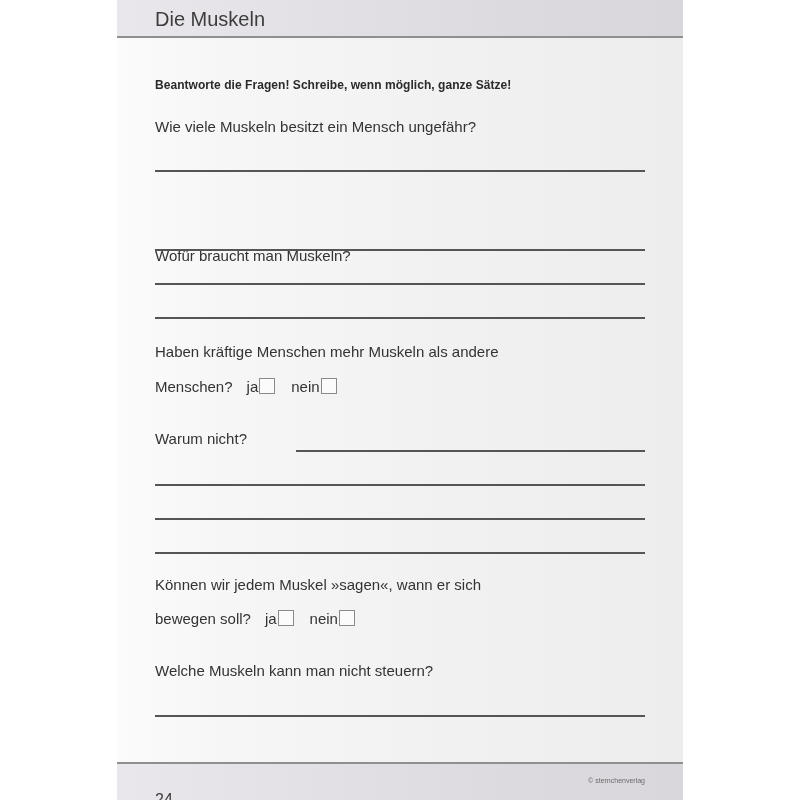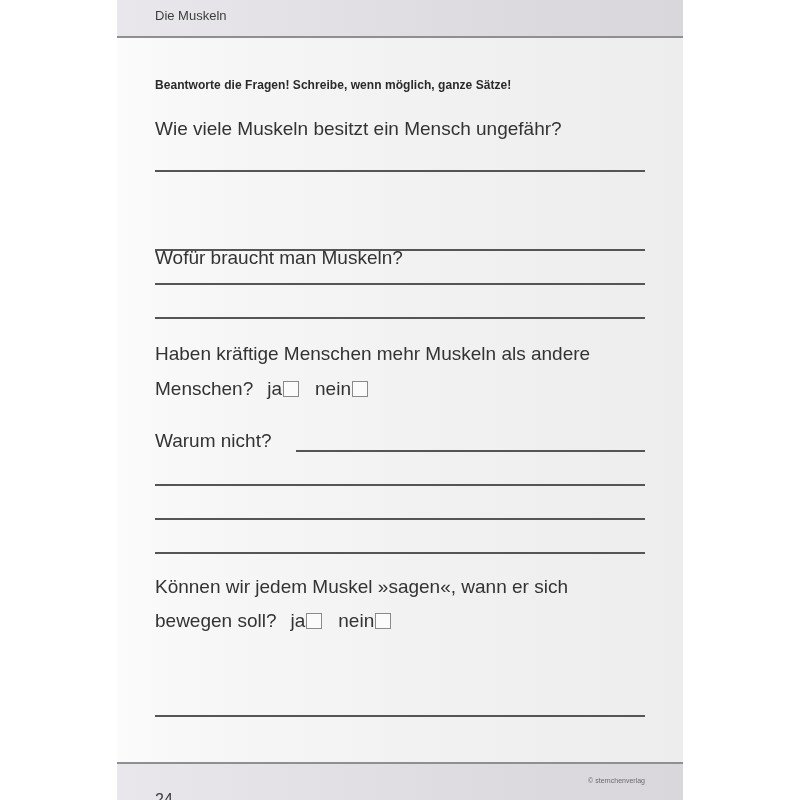--- a/index.html
+++ b/index.html
@@ -18,21 +18,21 @@
       background: linear-gradient(90deg, #fbfbfb 0%, #f6f6f6 20%, #f2f1f1 60%, #eeedee 100%);
     }
     .header {
       position: absolute; left: 0; top: 0;
       width: 566px; height: 36px;
       background: linear-gradient(90deg, #e9e7ec 0%, #dcd9df 70%, #d9d6dc 100%);
       border-bottom: 2px solid #8f8f92;
     }
     .header-title {
       position: absolute; left: 38px; top: 8px;
-      font-size: 13px; color: #3d3d3d;
+      font-size: 20px; color: #3d3d3d;
       font-family: "Liberation Sans", sans-serif;
     }
     .footer {
       position: absolute; left: 0; top: 762px;
       width: 566px; height: 36px;
       background: linear-gradient(90deg, #e9e7ec 0%, #dcd9df 70%, #d9d6dc 100%);
       border-top: 2px solid #8f8f92;
     }
     .page-number {
       position: absolute; left: 38px; top: 7px;
@@ -46,21 +46,21 @@
       font-family: "Liberation Sans", sans-serif;
     }
     .instruction {
       position: absolute; left: 38px; top: 78px;
       font-size: 12px; font-weight: bold; color: #2a2a2a;
       font-family: "Liberation Sans", sans-serif;
       letter-spacing: 0.05px;
     }
     .q {
       position: absolute; left: 38px;
-      font-size: 19px; color: #333333;
+      font-size: 15px; color: #333333;
       font-family: "Liberation Sans", sans-serif;
       white-space: nowrap;
     }
     .line {
       position: absolute; left: 38px;
       width: 490px; height: 0;
       border-top: 2px solid #555557;
     }
     .checkbox {
       display: inline-block;
@@ -102,19 +102,20 @@
   <div class="line" style="top:450px; left:179px; width:349px;"></div>
   <div class="line" style="top:484px;"></div>
   <div class="line" style="top:518px;"></div>
   <div class="line" style="top:552px;"></div>
 
   <div class="q" style="top:576px;">Können wir jedem Muskel »sagen«, wann er sich</div>
   <div class="q" style="top:610px;">
     <span>bewegen soll?</span><span class="opt-first">ja</span><span class="checkbox"></span><span class="opt">nein</span><span class="checkbox"></span>
   </div>
 
+  <div class="q" style="top:662px;">Welche Muskeln kann man nicht steuern?</div>
   <div class="line" style="top:715px;"></div>
 
   <div class="footer">
     <span class="page-number">24</span>
     <span class="copyright">© sternchenverlag</span>
   </div>
 </div>
 
 </body></html>

